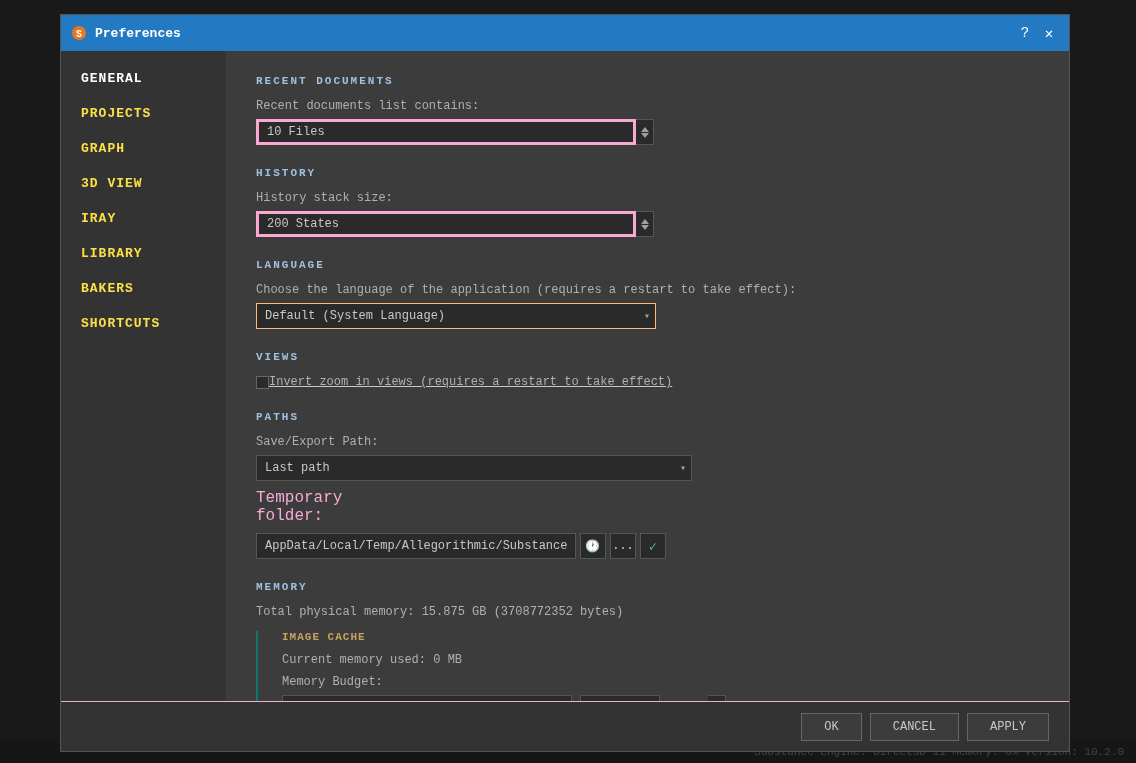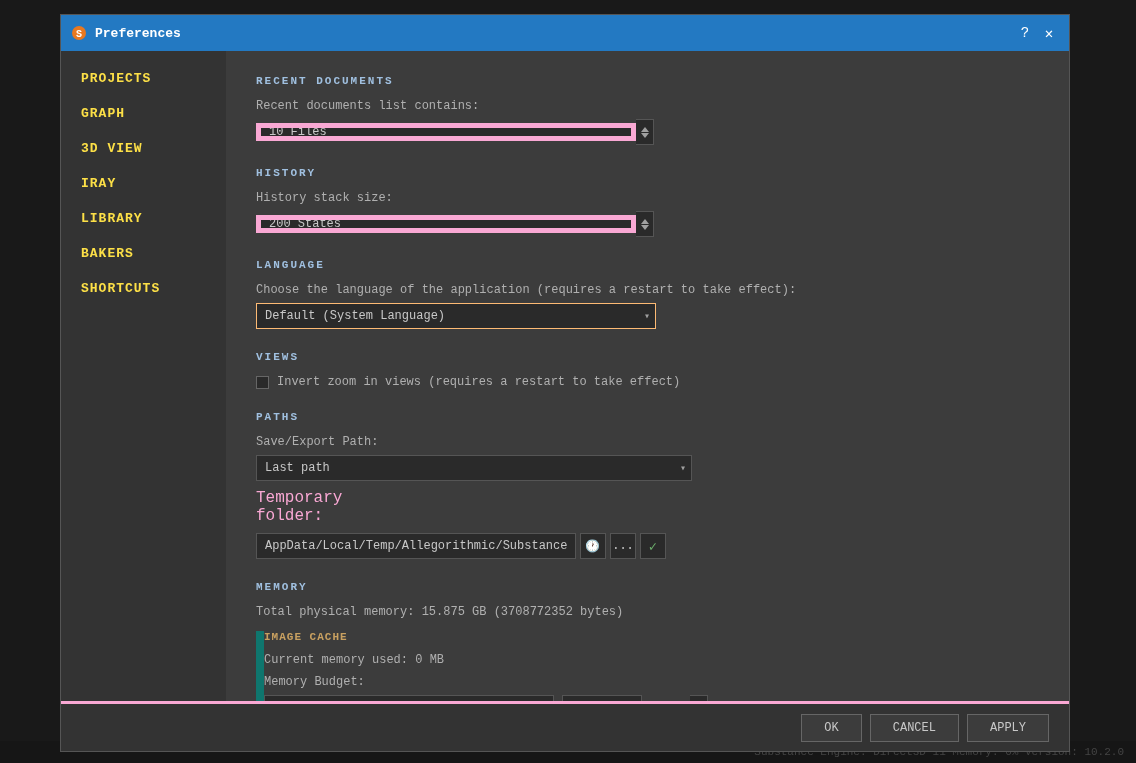--- a/index.html
+++ b/index.html
@@ -130,27 +130,27 @@
       margin-bottom: 6px;
     }
 
     
     .spinner-row {
       display: flex;
       align-items: center;
     }
     .spinner-input {
       background: #2a2a2a;
-      border: 5px solid #f9a8d4;
+      border: 3px solid #f9a8d4;
       color: #c8c8c8;
       padding: 4px 8px;
       font-size: 12px;
       font-family: 'Courier New', monospace;
       width: 380px;
-      height: 18px;
+      height: 26px;
       outline: none;
     }
     .spinner-btn {
       background: #2a2a2a;
       border: 1px solid #555;
       border-left: none;
       color: #c8c8c8;
       width: 18px;
       height: 26px;
       cursor: pointer;
@@ -228,21 +228,22 @@
       height: 26px;
       outline: none;
       appearance: none;
       cursor: pointer;
     }
 
     
     .checkbox-row {
       display: flex;
       align-items: center;
-      gap: 8px;
+      gap: 0;
+      text-decoration: underline;
     }
     .checkbox-box {
       width: 13px;
       height: 13px;
       background: #2a2a2a;
       border: 1px solid #666;
       flex-shrink: 0;
       cursor: pointer;
     }
     .checkbox-label {
@@ -376,21 +377,21 @@
     
     .dialog-footer {
       height: 50px;
       background: #333;
       display: flex;
       align-items: center;
       justify-content: flex-end;
       padding: 0 20px;
       gap: 8px;
       flex-shrink: 0;
-      border-top: 3px solid #f9a8d4;
+      border-top: 1px solid #f9a8d4;
     }
     .footer-btn {
       background: #3c3c3c;
       border: 1px solid #666;
       color: #c8c8c8;
       padding: 5px 22px;
       font-size: 12px;
       font-family: 'Courier New', monospace;
       cursor: pointer;
       height: 28px;
@@ -410,22 +411,22 @@
       align-items: center;
       justify-content: flex-end;
       padding: 0 12px;
       color: #707070;
       font-size: 11px;
       font-family: 'Courier New', monospace;
     }
 
     .sub-section {
       margin-bottom: 18px;
-      padding-left: 0;
-      border-left: 8px solid #0f766e;
+      padding-left: 24px;
+      border-left: 2px solid #0f766e;
     }
 
     .mem-info-label {
       color: #b0b0b0;
       font-size: 12px;
       margin-bottom: 8px;
     }
 
     
     .content::-webkit-scrollbar { width: 8px; }
@@ -453,20 +454,23 @@
       </svg>
     </div>
     <span class="title-bar-title">Preferences</span>
     <div class="title-bar-btn">?</div>
     <div class="title-bar-btn close">✕</div>
   </div>
 
   <div class="dialog-body">
 
     <div class="sidebar">
+      <div class="sidebar-item active">
+        <span>GENERAL</span>
+      </div>
       <div class="sidebar-item">
         <span>PROJECTS</span>
       </div>
       <div class="sidebar-item">
         <span>GRAPH</span>
       </div>
       <div class="sidebar-item">
         <span>3D VIEW</span>
       </div>
       <div class="sidebar-item">

